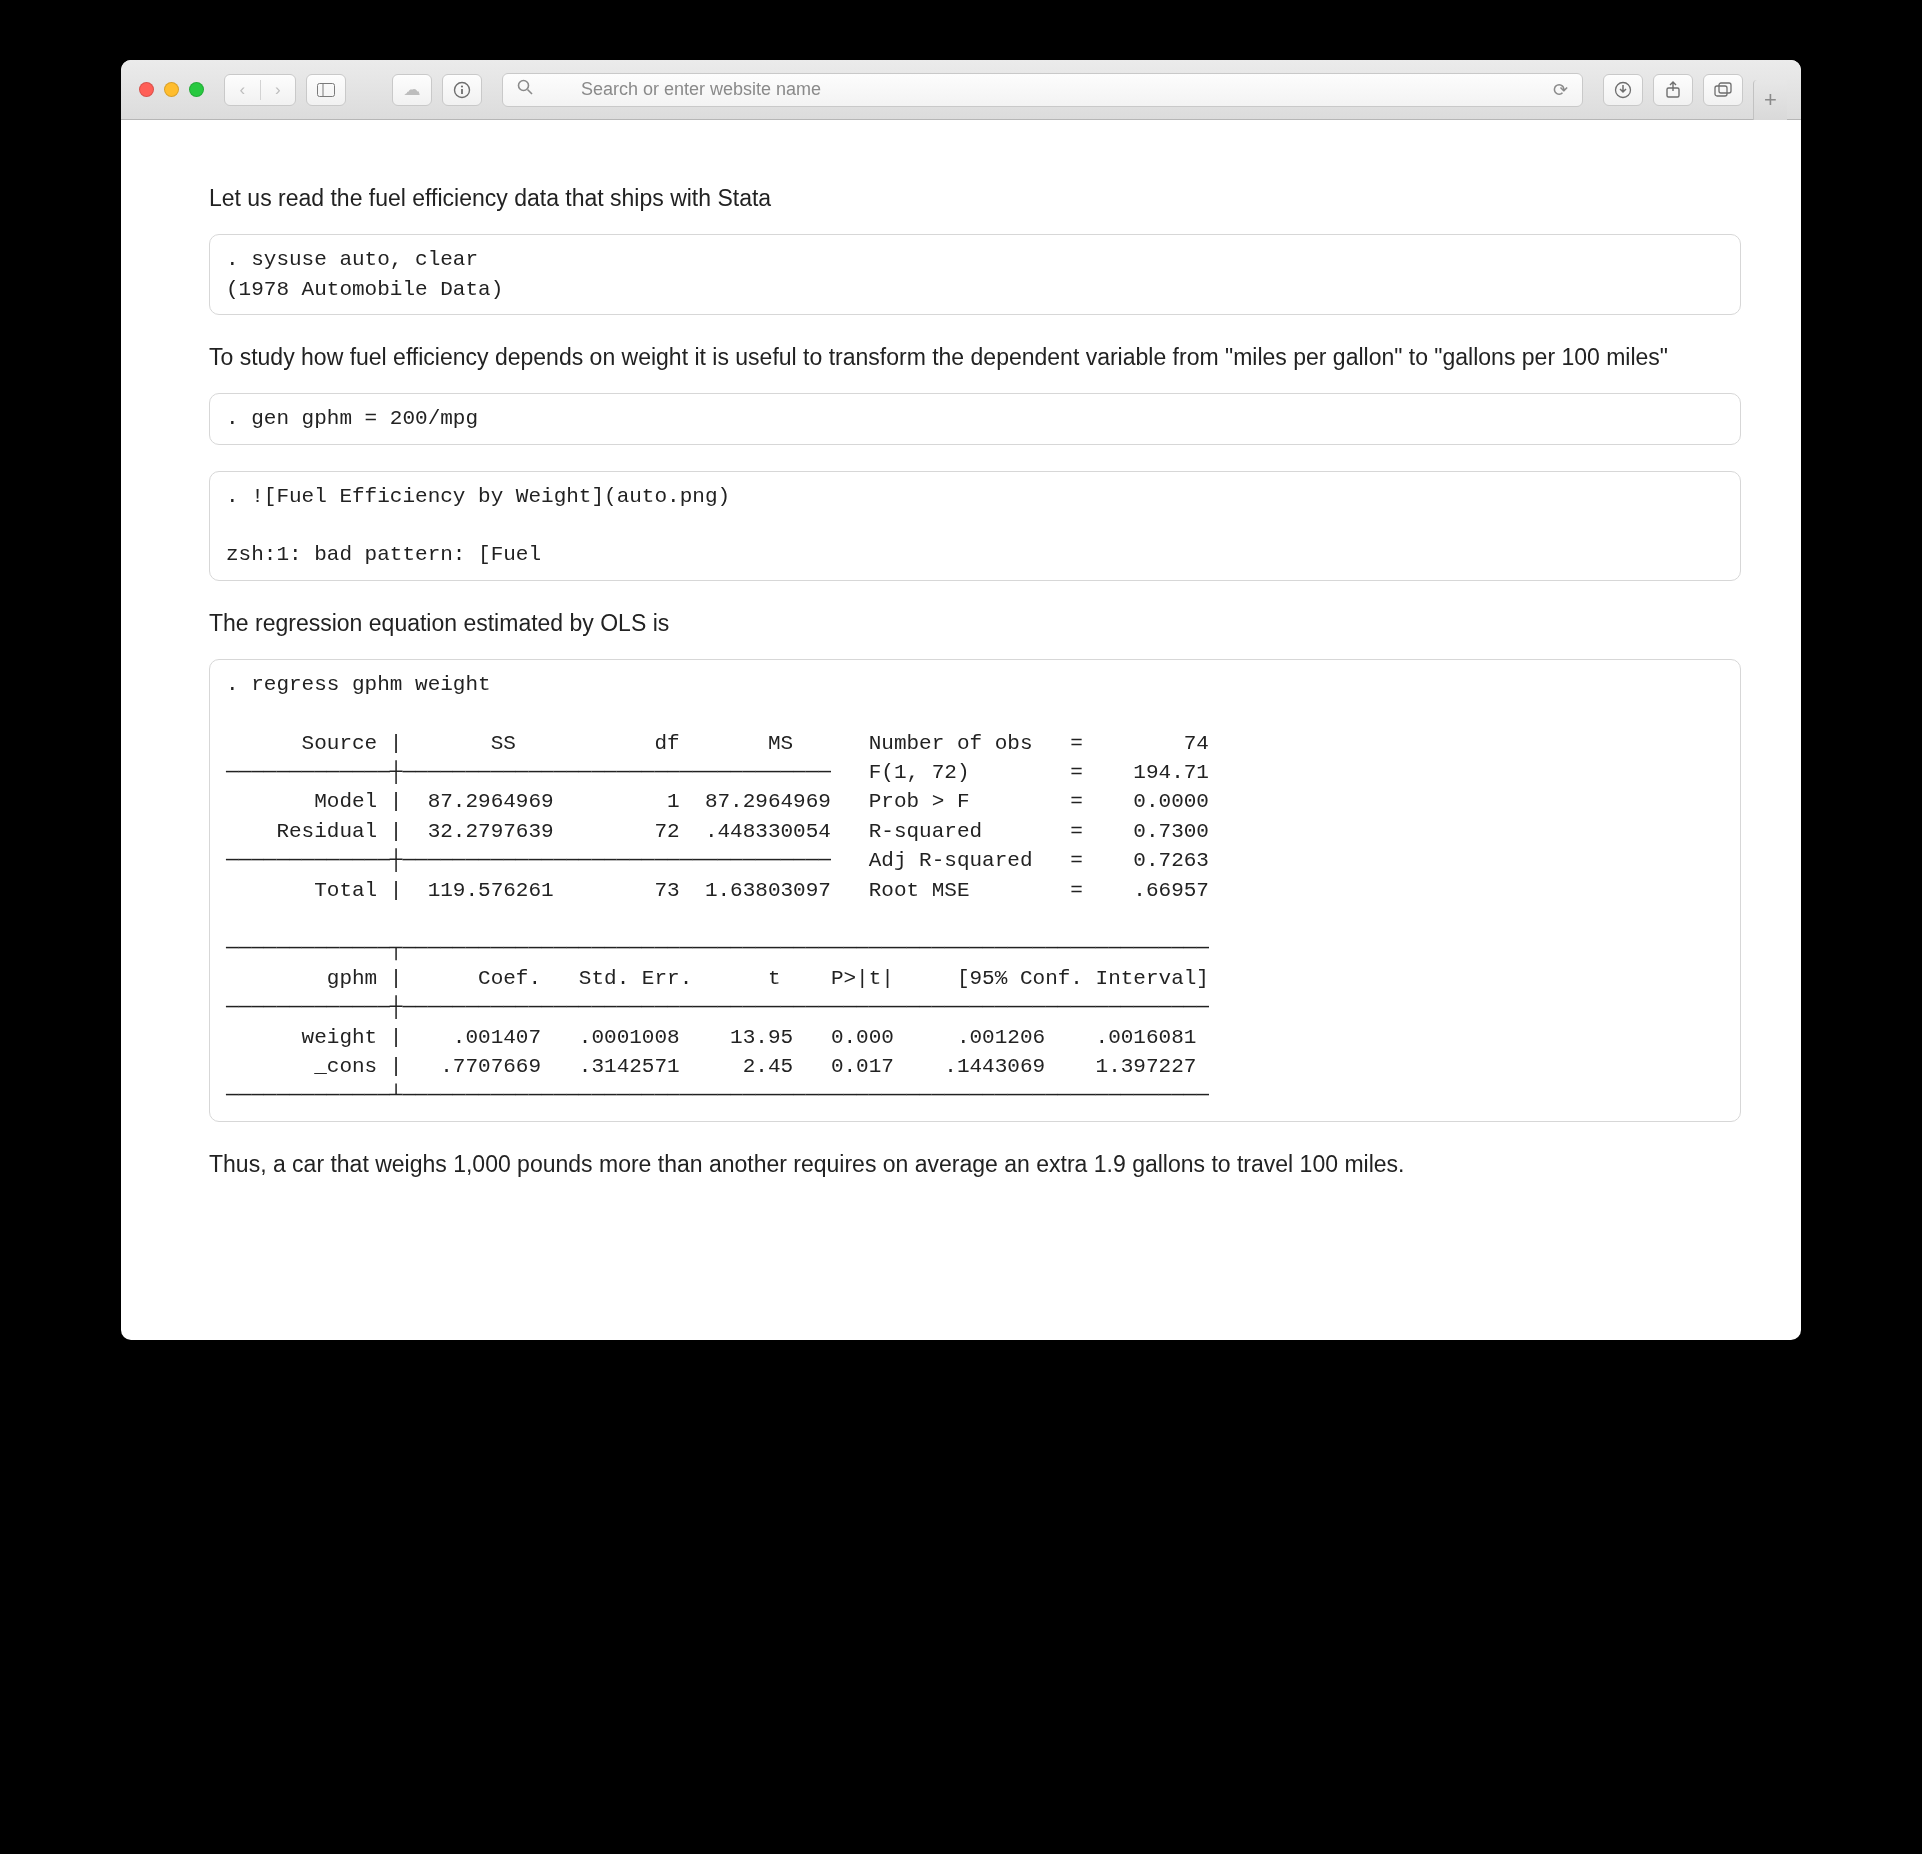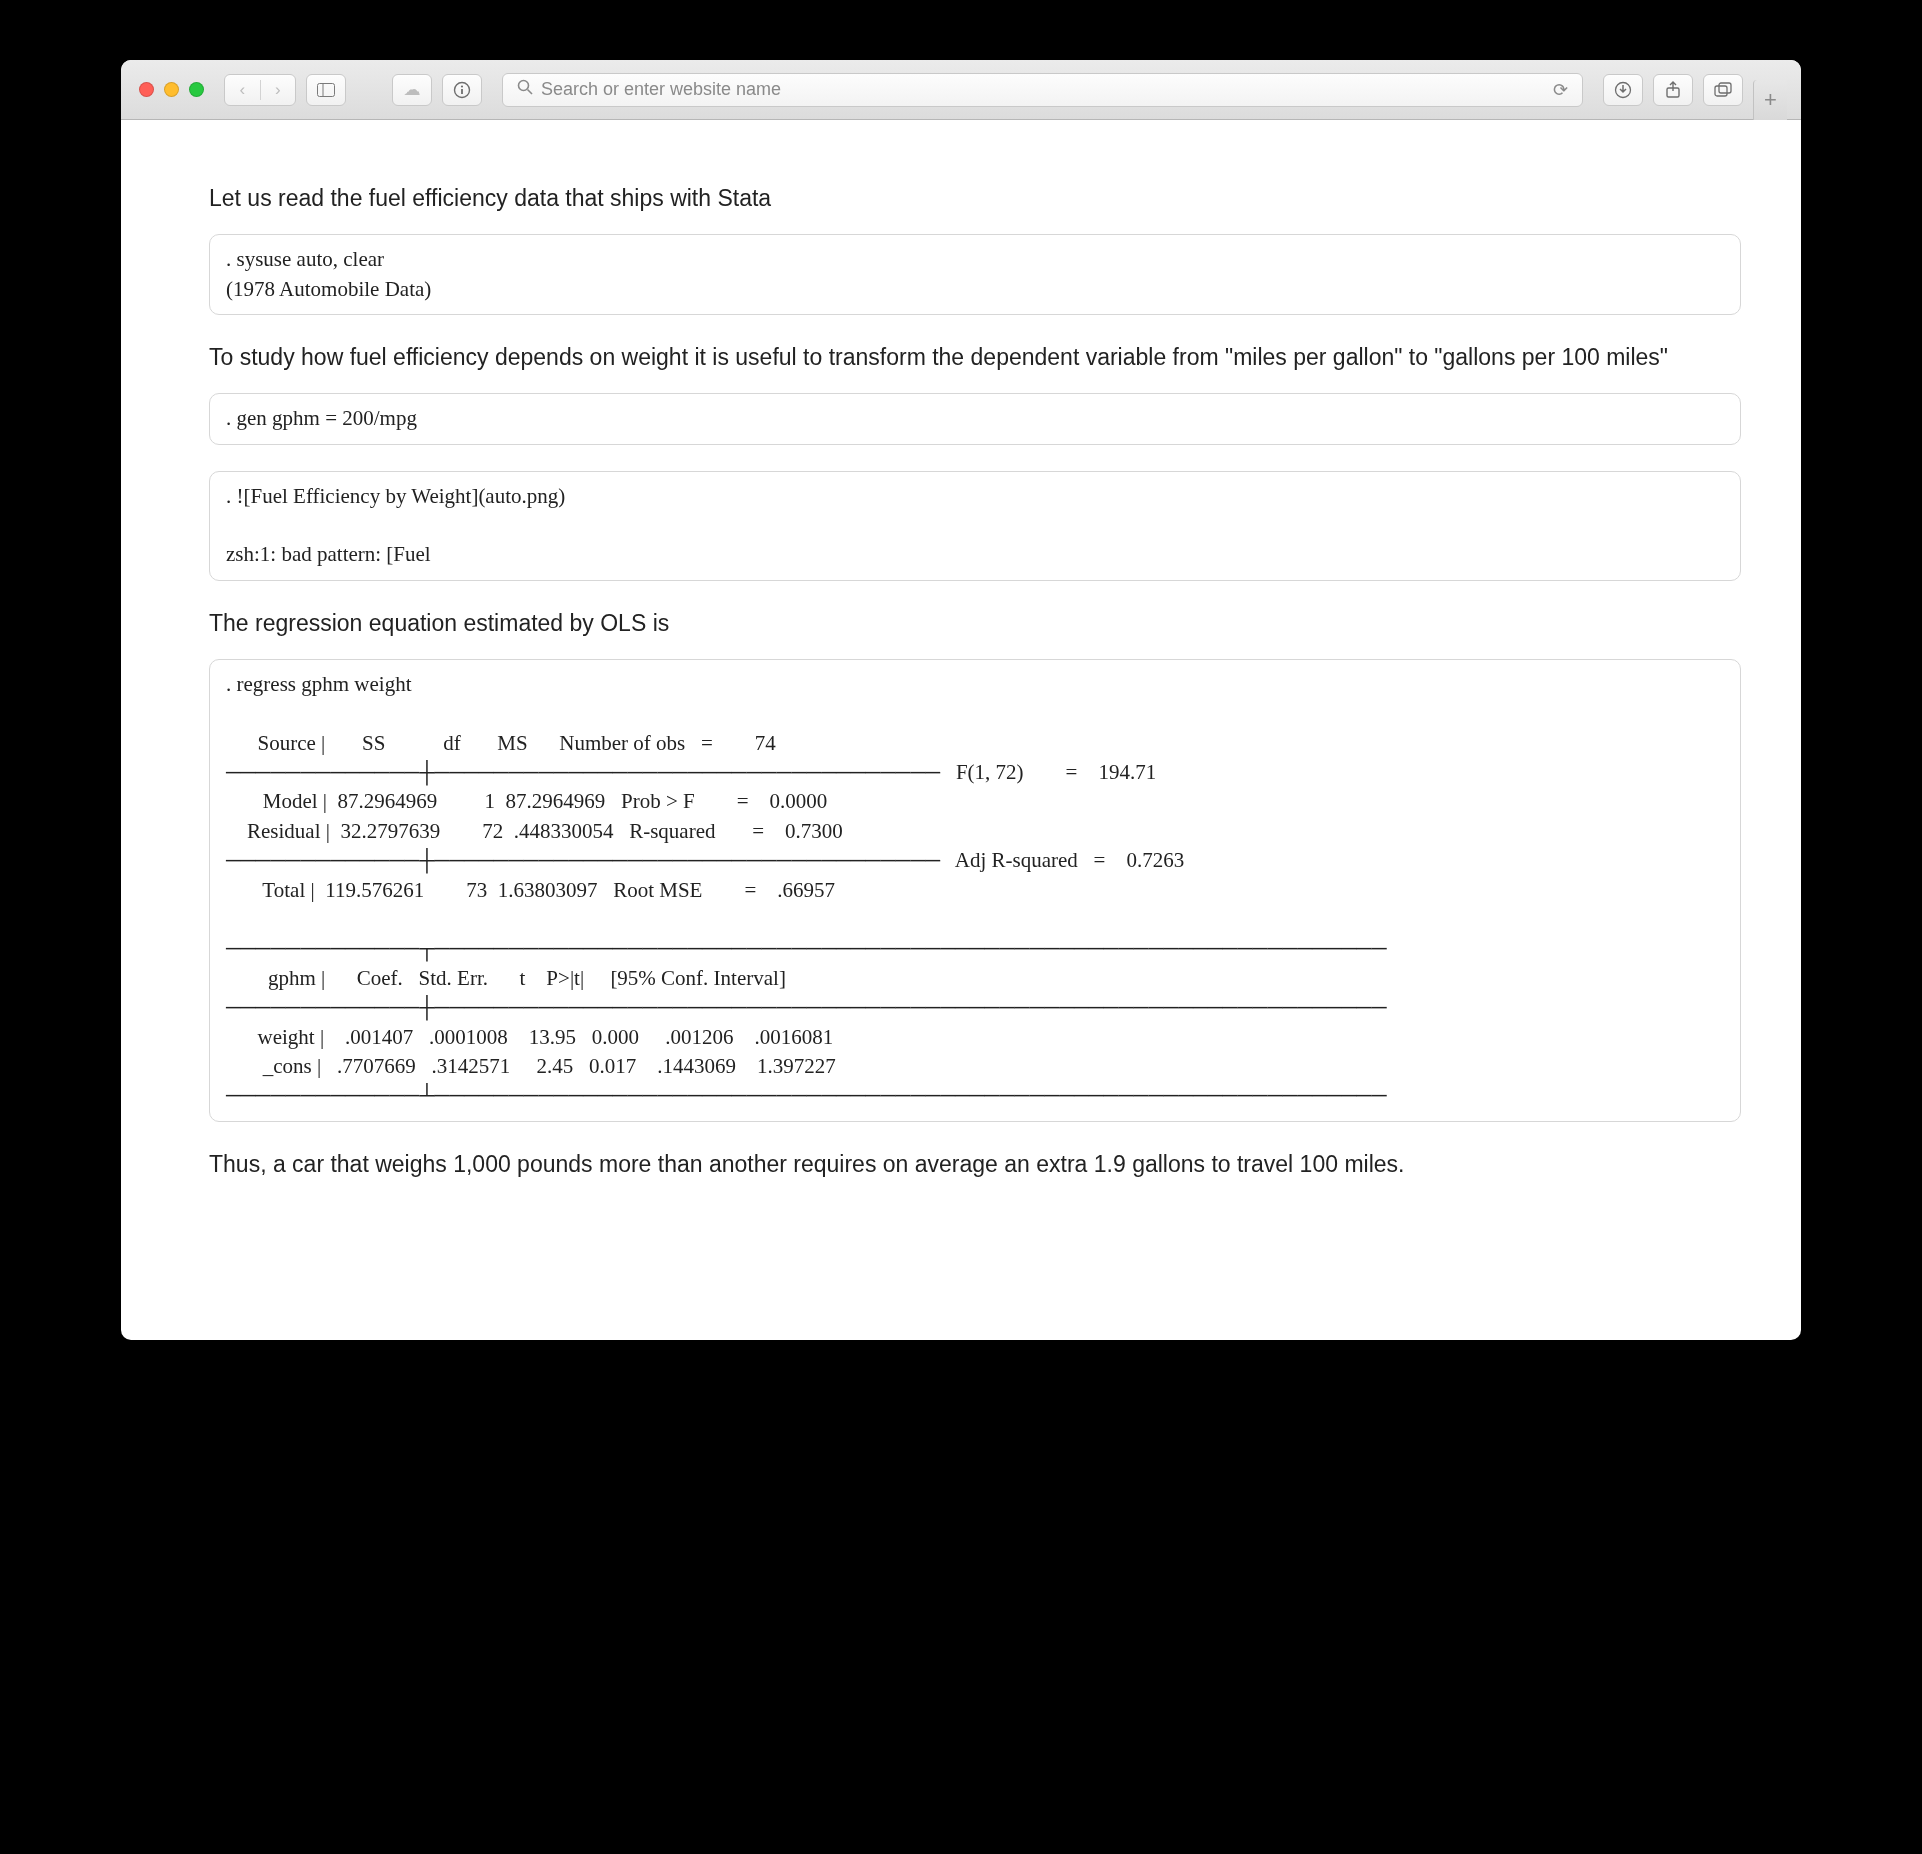--- a/index.html
+++ b/index.html
@@ -47,20 +47,21 @@
   .tb-btn.pair span { flex:1; text-align:center; }
   .tb-btn.pair span:first-child { border-right:1px solid #d3d3d3; }
   .tb-btn.disabled { color:#bdbdbd; }
   .addr {
     flex:1; height:34px; margin:0 10px;
     background:linear-gradient(#fdfdfd,#f3f3f3);
     border:1px solid #c9c9c9; border-radius:6px;
     display:flex; align-items:center; padding:0 14px;
     color:#8a8a8a; font-size:18px;
     position:relative;
+    gap:40px;
   }
   .addr .mag { margin-right:8px; font-size:17px; }
   .addr .reload { margin-left:auto; font-size:18px; }
   .addr .placeholder { flex:1; text-align:left; }
   .tabstub {
     width:34px; height:40px;
     background:linear-gradient(#e7e7e7,#d9d9d9);
     border-left:1px solid #c2c2c2;
     display:flex; align-items:center; justify-content:center;
     color:#8a8a8a; font-size:22px;
@@ -74,21 +75,21 @@
     color:#222;
     line-height:1.4;
   }
   .content p { margin: 14px 0 20px 0; }
   .codeblock {
     border:1px solid #d7d7d7;
     border-radius:10px;
     background:#fff;
     padding:10px 16px;
     margin: 10px 0 26px 0;
-    font-family: Liberation Serif, serif;
+    font-family: Liberation Mono, monospace;
     font-size:21px;
     white-space:pre;
     overflow-x:auto;
     color:#222;
   }
 </style>
 </head>
 <body>
 
 <div class="window">

